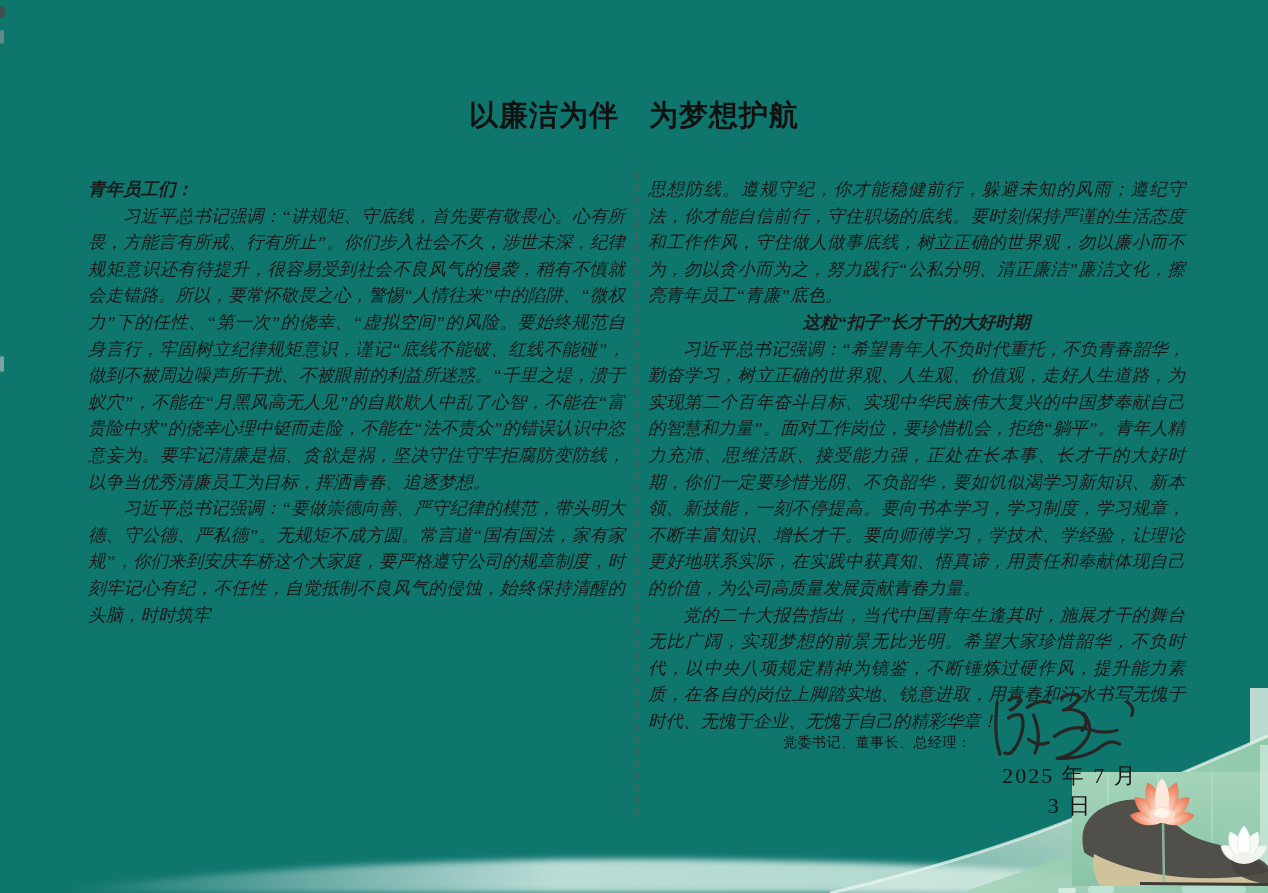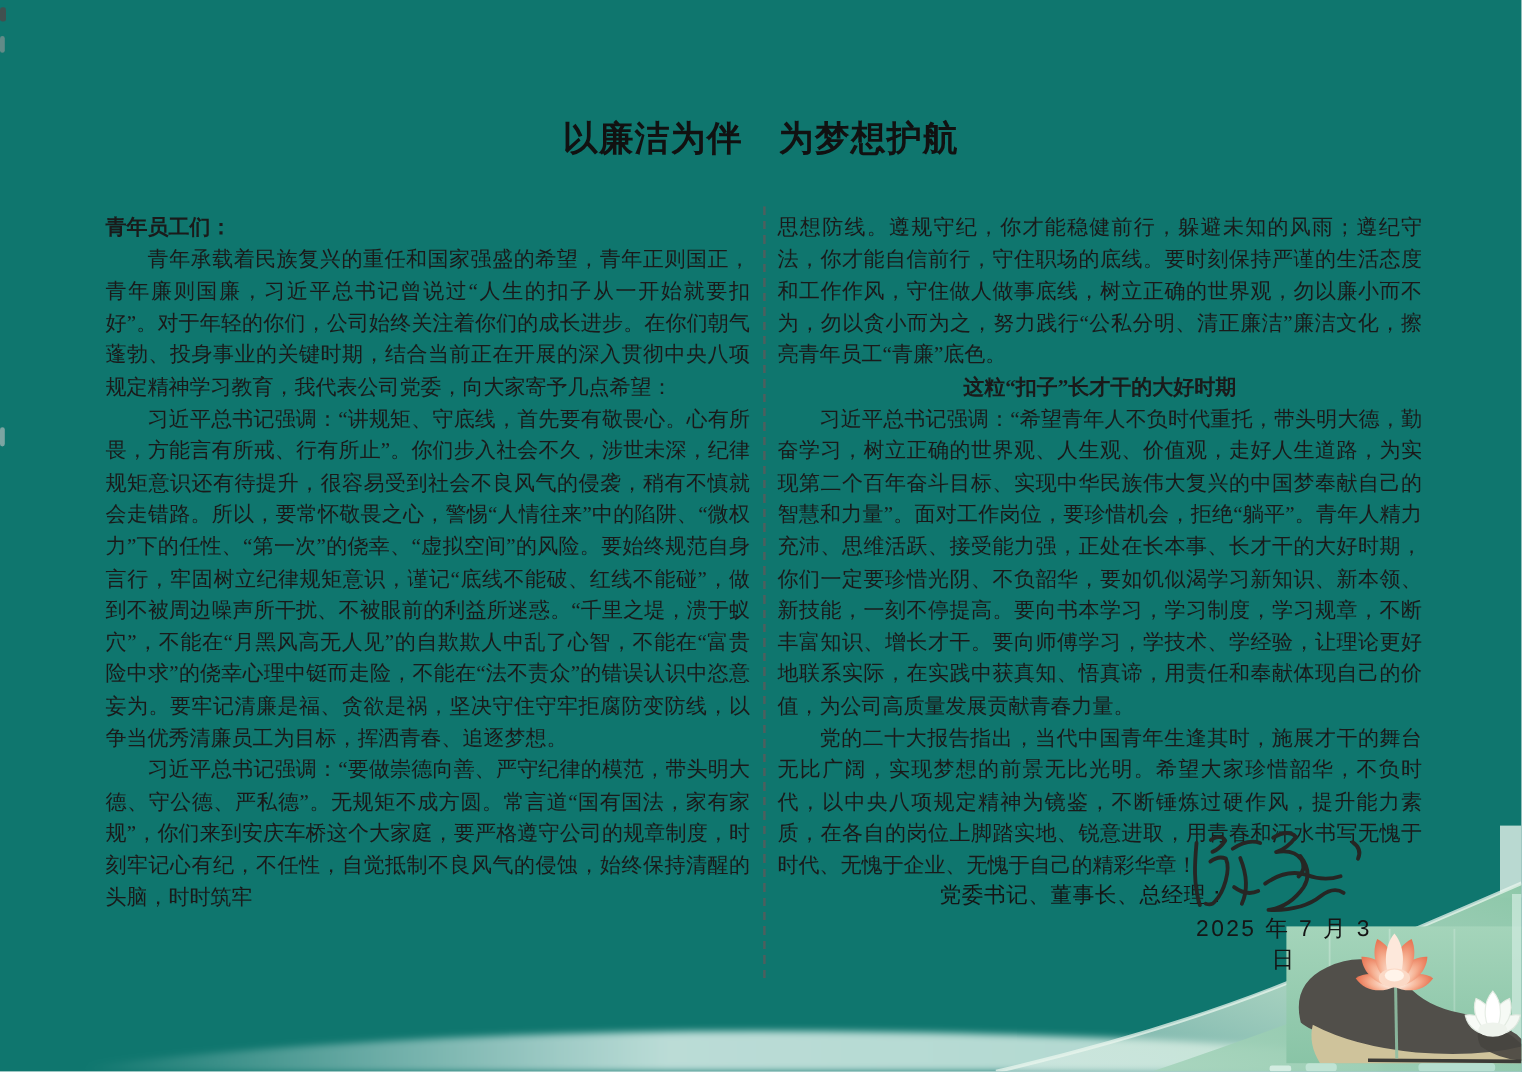--- a/index.html
+++ b/index.html
@@ -22,46 +22,46 @@
     position:absolute;left:0;right:0;top:96px;z-index:2;
     text-align:center;font-size:29px;font-weight:bold;
     letter-spacing:1px;color:#111;
   }
   .col{
     position:absolute;top:176px;width:537px;z-index:2;
     font-size:17.5px;line-height:26.6px;
     text-align:justify;text-justify:inter-ideograph;
     color:#1a1a1a;
   }
-  .col p{margin:0;}
+  .col p{margin:0;font-style:italic;}
   .col-left{left:88px;}
   .col-right{left:648px;}
   .indent{text-indent:2em;}
   .salutation{font-weight:bold;}
   .sec-heading{
     margin:0;font-size:17.5px;line-height:26.6px;
     font-weight:bold;text-align:center;text-indent:0;
   }
   .divider{
     position:absolute;left:636px;top:172px;height:646px;width:2px;z-index:2;
     background:repeating-linear-gradient(to bottom,#5a5a5a 0 7px,transparent 7px 12px);
     opacity:.85;
   }
   .sig-label{
     position:absolute;left:783px;top:734px;z-index:2;
-    font-size:18px;letter-spacing:.5px;color:#151515;
+    font-size:14px;letter-spacing:.5px;color:#151515;
   }
   .signature-svg{
     position:absolute;left:986px;top:688px;z-index:2;
     transform:rotate(-2deg);
   }
   .sig-date{
     position:absolute;left:995px;top:761px;width:150px;z-index:2;
-    text-align:center;font-size:19px;letter-spacing:2px;color:#151515;
-    font-family:Liberation Sans, sans-serif;
+    text-align:center;font-size:22px;letter-spacing:2px;color:#151515;
+    font-family:Liberation Serif, serif;
   }
 </style>
 </head>
 <body>
 
 <div class="page">
 
   <svg class="decor-svg" width="1268" height="893" viewBox="0 0 1268 893" aria-hidden="true">
     <defs>
       <linearGradient id="gHill" x1="0" y1="1" x2="1" y2="0">
@@ -155,29 +155,28 @@
   <div class="edge-smudge smudge-1"></div>
   <div class="edge-smudge smudge-2"></div>
   <div class="edge-smudge smudge-3"></div>
 
   <div class="title">以廉洁为伴　为梦想护航</div>
 
   <div class="divider"></div>
 
   <div class="col col-left">
     <p class="salutation">青年员工们：</p>
-    <p class="indent">青年承载着民族复兴的重任和国家强盛的希望，青年正则国正，青年廉则国廉，习近平总书记曾说过“人生的扣子从一开始就要扣好”。对于年轻的你们，公司始终关注着你们的成长进步。在你们朝气蓬勃、投身事业的关键时期，结合当前正在开展的深入贯彻中央八项规定精神学习教育，我代表公司党委，向大家寄予几点希望：</p>
     <p class="indent">习近平总书记强调：“讲规矩、守底线，首先要有敬畏心。心有所畏，方能言有所戒、行有所止”。你们步入社会不久，涉世未深，纪律规矩意识还有待提升，很容易受到社会不良风气的侵袭，稍有不慎就会走错路。所以，要常怀敬畏之心，警惕“人情往来”中的陷阱、“微权力”下的任性、“第一次”的侥幸、“虚拟空间”的风险。要始终规范自身言行，牢固树立纪律规矩意识，谨记“底线不能破、红线不能碰”，做到不被周边噪声所干扰、不被眼前的利益所迷惑。“千里之堤，溃于蚁穴”，不能在“月黑风高无人见”的自欺欺人中乱了心智，不能在“富贵险中求”的侥幸心理中铤而走险，不能在“法不责众”的错误认识中恣意妄为。要牢记清廉是福、贪欲是祸，坚决守住守牢拒腐防变防线，以争当优秀清廉员工为目标，挥洒青春、追逐梦想。</p>
     <p class="indent">习近平总书记强调：“要做崇德向善、严守纪律的模范，带头明大德、守公德、严私德”。无规矩不成方圆。常言道“国有国法，家有家规”，你们来到安庆车桥这个大家庭，要严格遵守公司的规章制度，时刻牢记心有纪，不任性，自觉抵制不良风气的侵蚀，始终保持清醒的头脑，时时筑牢</p>
   </div>
 
   <div class="col col-right">
     <p>思想防线。遵规守纪，你才能稳健前行，躲避未知的风雨；遵纪守法，你才能自信前行，守住职场的底线。要时刻保持严谨的生活态度和工作作风，守住做人做事底线，树立正确的世界观，勿以廉小而不为，勿以贪小而为之，努力践行“公私分明、清正廉洁”廉洁文化，擦亮青年员工“青廉”底色。</p>
     <p class="sec-heading">这粒“扣子”长才干的大好时期</p>
-    <p class="indent">习近平总书记强调：“希望青年人不负时代重托，带头明大德，勤奋学习，树立正确的世界观、人生观、价值观，走好人生道路，为实现第二个百年奋斗目标、实现中华民族伟大复兴的中国梦奉献自己的智慧和力量”。面对工作岗位，要珍惜机会，拒绝“躺平”。青年人精力充沛、思维活跃、接受能力强，正处在长本事、长才干的大好时期，你们一定要珍惜光阴、不负韶华，要如饥似渴学习新知识、新本领、新技能，一刻不停提高。要向书本学习，学习制度，学习规章，不断丰富知识、增长才干。要向师傅学习，学技术、学经验，让理论更好地联系实际，在实践中获真知、悟真谛，用责任和奉献体现自己的价值，为公司高质量发展贡献青春力量。</p>
+    <p class="indent">习近平总书记强调：“希望青年人不负时代重托，不负青春韶华，勤奋学习，树立正确的世界观、人生观、价值观，走好人生道路，为实现第二个百年奋斗目标、实现中华民族伟大复兴的中国梦奉献自己的智慧和力量”。面对工作岗位，要珍惜机会，拒绝“躺平”。青年人精力充沛、思维活跃、接受能力强，正处在长本事、长才干的大好时期，你们一定要珍惜光阴、不负韶华，要如饥似渴学习新知识、新本领、新技能，一刻不停提高。要向书本学习，学习制度，学习规章，不断丰富知识、增长才干。要向师傅学习，学技术、学经验，让理论更好地联系实际，在实践中获真知、悟真谛，用责任和奉献体现自己的价值，为公司高质量发展贡献青春力量。</p>
     <p class="indent">党的二十大报告指出，当代中国青年生逢其时，施展才干的舞台无比广阔，实现梦想的前景无比光明。希望大家珍惜韶华，不负时代，以中央八项规定精神为镜鉴，不断锤炼过硬作风，提升能力素质，在各自的岗位上脚踏实地、锐意进取，用青春和汗水书写无愧于时代、无愧于企业、无愧于自己的精彩华章！</p>
   </div>
 
   <span class="sig-label">党委书记、董事长、总经理：</span>
 
   <svg class="signature-svg" width="158" height="78" viewBox="0 0 158 78" role="img" aria-label="游骏">
     <g fill="none" stroke="#262624" stroke-width="3.2" stroke-linecap="round" stroke-linejoin="round">
       <path d="M12,12 C10,28 8,46 13,64"></path>
       <path d="M24,10 q9,-5 12,1 q-5,7 -11,9"></path>
       <path d="M23,28 q7,-5 13,-2 C40,36 33,54 26,61 q-3,4 -8,2"></path>

